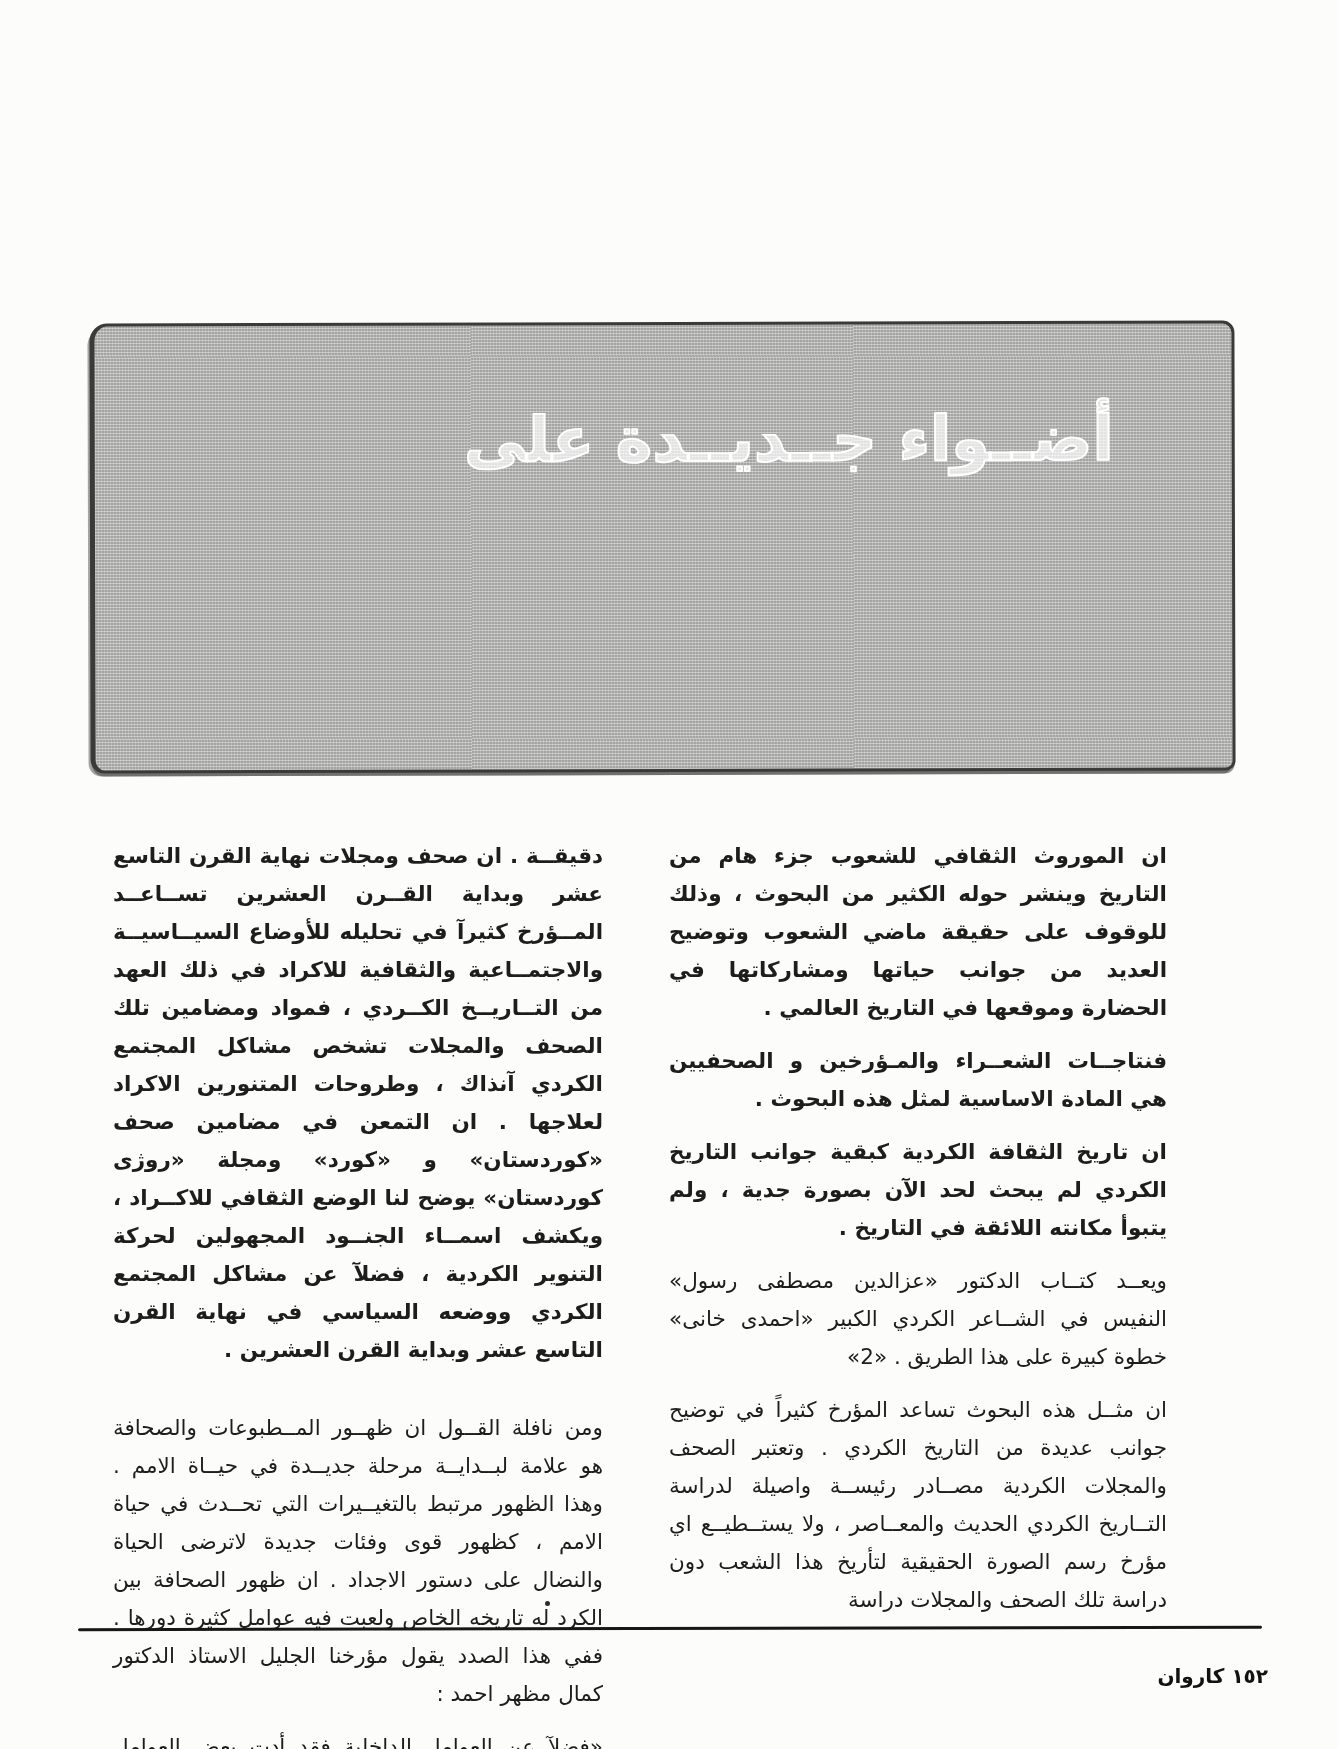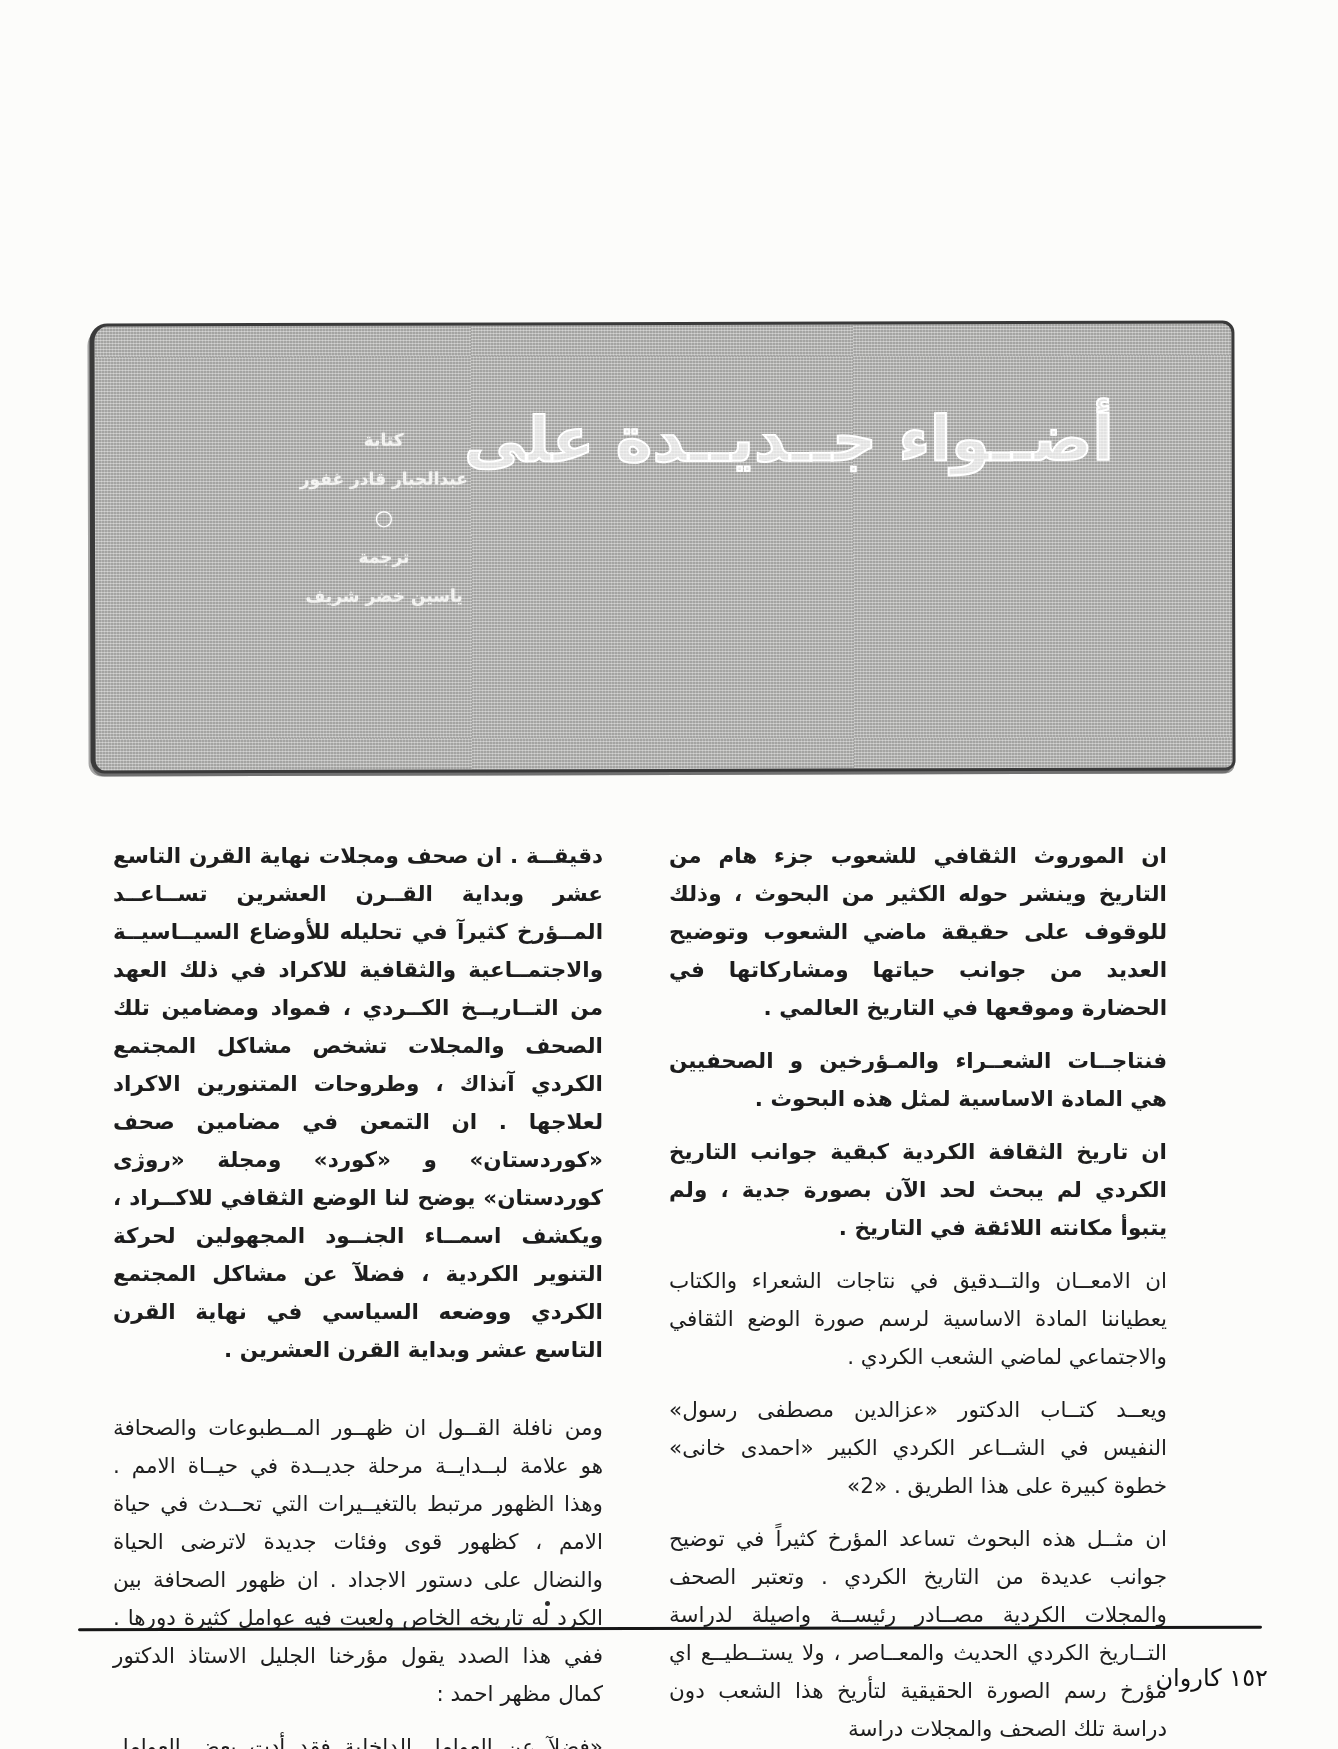--- a/index.html
+++ b/index.html
@@ -103,48 +103,40 @@
     left:78px; top:1627px;
     width:1184px; height:3px;
     background:#171717;
     border-radius:2px;
     transform:rotate(-0.12deg);
   }
   .footer{
     position:absolute;
     right:70px; top:1664px;
     direction:rtl;
-    font-size:24px;
-    font-weight:400;
+    font-size:20px;
+    font-weight:700;
     color:#121212;
     white-space:nowrap;
   }
 </style>
 </head>
 <body>
 
 <div class="page">
 
   <div class="header-box">
     <div class="title-line title-line1">أضــواء جــديــدة على</div>
 
-    <div class="credits">
-      <div class="credit-label">كتابة</div>
-      <div class="credit-name">عبدالجبار قادر غفور</div>
-      <div class="credit-separator">○</div>
-      <div class="credit-label">ترجمة</div>
-      <div class="credit-name">ياسين خضر شريف</div>
-    </div>
   </div>
 
   <div class="col col-right">
     <p class="bold">ان الموروث الثقافي للشعوب جزء هام من التاريخ وينشر حوله الكثير من البحوث ، وذلك للوقوف على حقيقة ماضي الشعوب وتوضيح العديد من جوانب حياتها ومشاركاتها في الحضارة وموقعها في التاريخ العالمي .</p>
     <p class="bold">فنتاجــات الشعــراء والمـؤرخين و الصحفيين هي المادة الاساسية لمثل هذه البحوث .</p>
     <p class="bold">ان تاريخ الثقافة الكردية كبقية جوانب التاريخ الكردي لم يبحث لحد الآن بصورة جدية ، ولم يتبوأ مكانته اللائقة في التاريخ .</p>
-    <p>ان الامعــان والتــدقيق في نتاجات الشعراء والكتاب يعطياننا المادة الاساسية لرسم صورة الوضع الثقافي والاجتماعي لماضي الشعب الكردي .</p>
     <p>ويعــد كتــاب الدكتور «عزالدين مصطفى رسول» النفيس في الشــاعر الكردي الكبير «احمدى خانى» خطوة كبيرة على هذا الطريق . «2»</p>
     <p>ان مثــل هذه البحوث تساعد المؤرخ كثيراً في توضيح جوانب عديدة من التاريخ الكردي . وتعتبر الصحف والمجلات الكردية مصــادر رئيســة واصيلة لدراسة التــاريخ الكردي الحديث والمعــاصر ، ولا يستــطيــع اي مؤرخ رسم الصورة الحقيقية لتأريخ هذا الشعب دون دراسة تلك الصحف والمجلات دراسة</p>
   </div>
 
   <div class="col col-left">
     <p class="bold">دقيقــة . ان صحف ومجلات نهاية القرن التاسع عشر وبداية القــرن العشرين تســاعــد المــؤرخ كثيرآ في تحليله للأوضاع السيــاسيــة والاجتمــاعية والثقافية للاكراد في ذلك العهد من التــاريــخ الكــردي ، فمواد ومضامين تلك الصحف والمجلات تشخص مشاكل المجتمع الكردي آنذاك ، وطروحات المتنورين الاكراد لعلاجها . ان التمعن في مضامين صحف «كوردستان» و «كورد» ومجلة «روژى كوردستان» يوضح لنا الوضع الثقافي للاكــراد ، ويكشف اسمــاء الجنــود المجهولين لحركة التنوير الكردية ، فضلآ عن مشاكل المجتمع الكردي ووضعه السياسي في نهاية القرن التاسع عشر وبداية القرن العشرين .</p>
     <p class="gap-top">ومن نافلة القــول ان ظهــور المــطبوعات والصحافة هو علامة لبــدايــة مرحلة جديــدة في حيــاة الامم . وهذا الظهور مرتبط بالتغيــيرات التي تحــدث في حياة الامم ، كظهور قوى وفئات جديدة لاترضى الحياة والنضال على دستور الاجداد . ان ظهور الصحافة بين الكرد له تاريخه الخاص ولعبت فيه عوامل كثيرة دورها . ففي هذا الصدد يقول مؤرخنا الجليل الاستاذ الدكتور كمال مظهر احمد :</p>
     <p>«فضلآ عن العوامل الداخلية فقد أدت بعض العوامل الخارجية دوراً كبيراً في ظهور الصحافة الكردية ، وأحد هذه الاسباب هو</p>
   </div>
 

